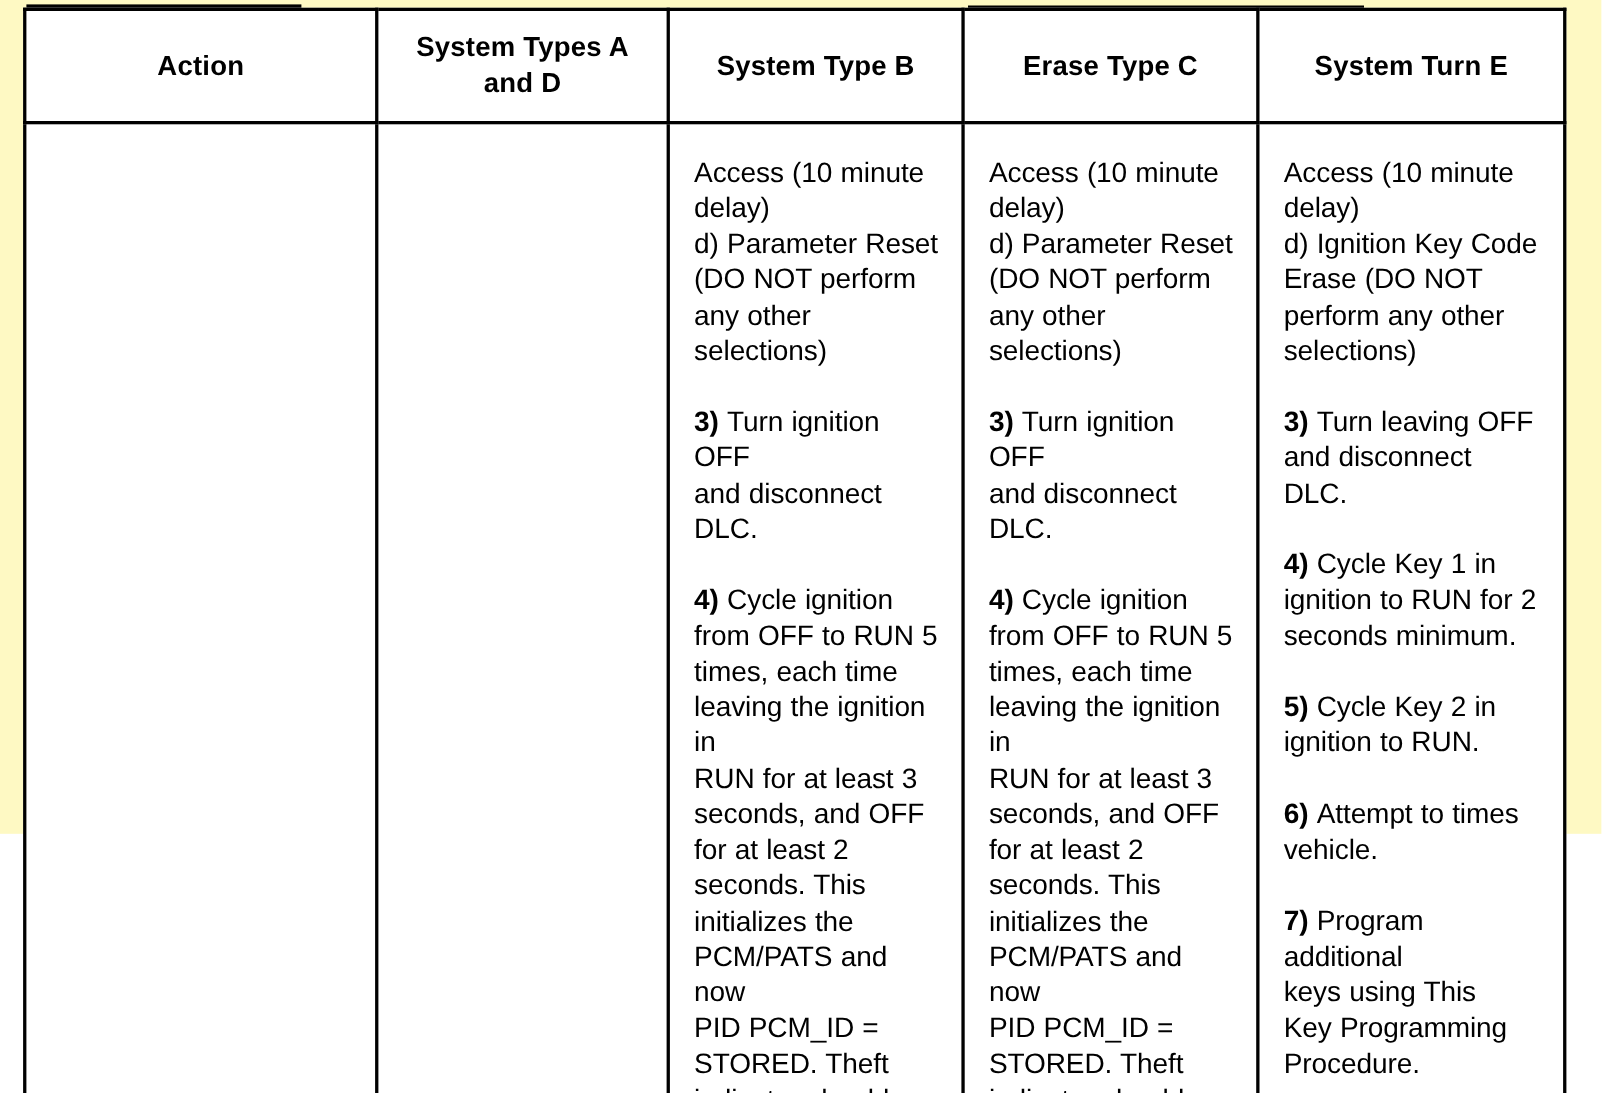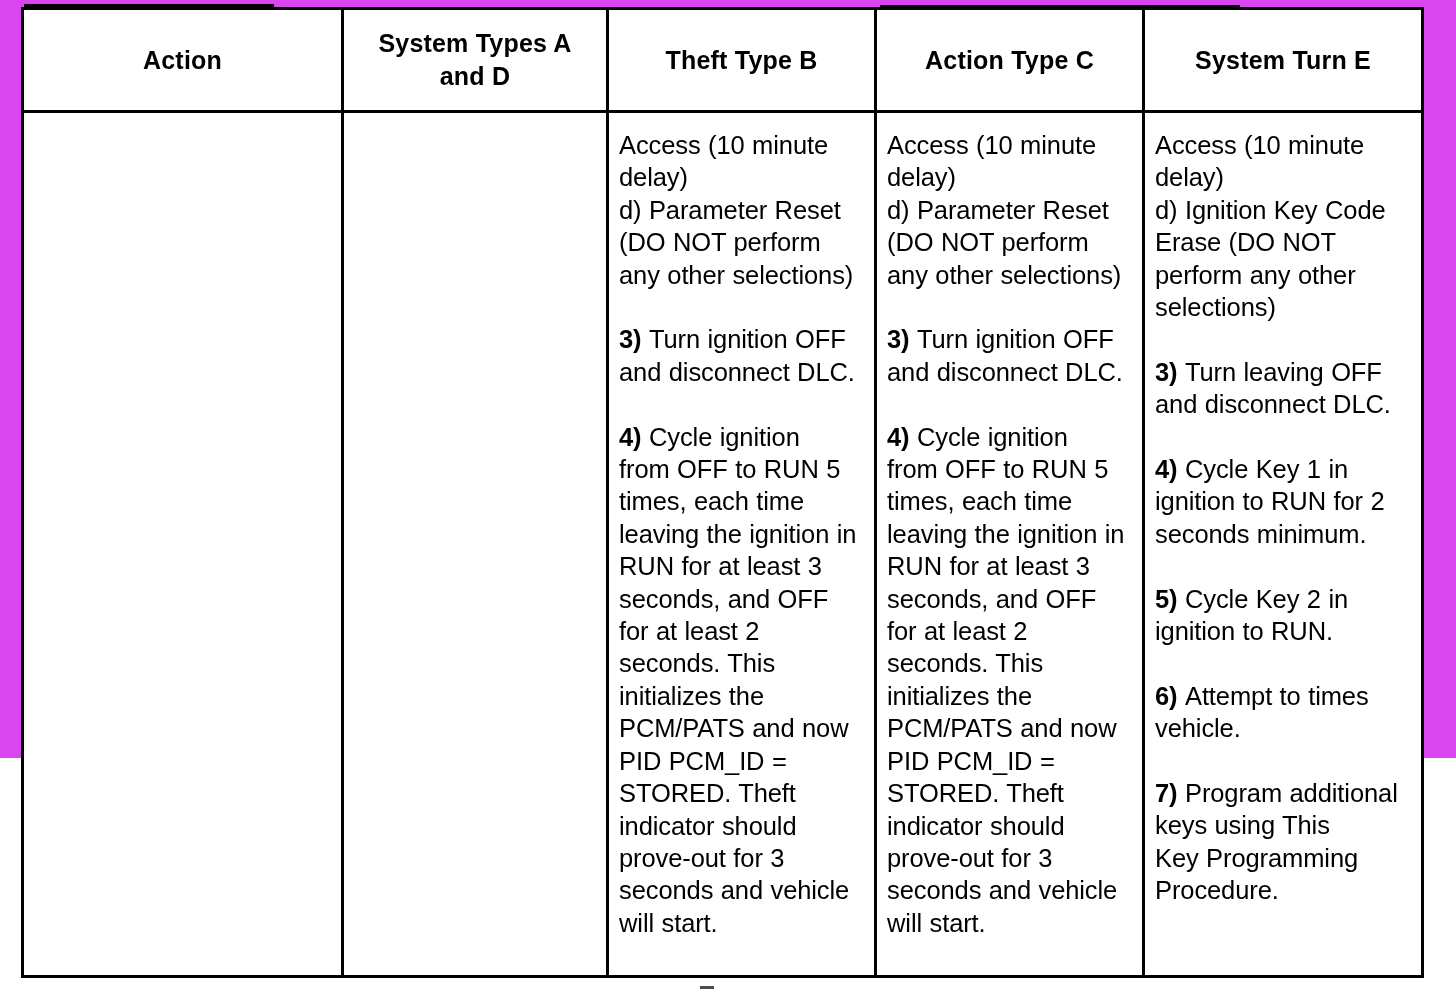--- a/index.html
+++ b/index.html
@@ -16,21 +16,21 @@
     overflow: hidden;
     position: relative;
   }
 
   #page {
     position: absolute;
     left: 0;
     top: 0;
     width: 1456px;
     height: 758px;
-    background: #d946ef;
+    background: #fef9c3;
   }
 
   
   .scan-edge-top {
     position: absolute;
     left: 24px;
     top: 4px;
     width: 250px;
     height: 4px;
     background: #000000;
@@ -116,21 +116,21 @@
   .cell-body {
     font-size: 25.5px;
     line-height: 32.4px;
     padding: 16px 7px 6px 10px;
     letter-spacing: -0.1px;
     word-spacing: .5px;
   }
   .cell-empty { padding: 0; }
 
   .blk {
-    margin: 0;
+    margin: 12px;
     white-space: pre-line;
   }
   .blk + .blk { margin-top: 32.4px; }
 
   .stepnum { font-weight: bold; }
 </style>
 </head>
 <body>
 
 <div id="page">
@@ -152,24 +152,24 @@
     <thead>
       <tr class="header-row">
         <th>
           <span class="hdr-label">Action</span>
         </th>
         <th>
           <span class="hdr-label">System Types A</span>
           <span class="hdr-label">and D</span>
         </th>
         <th>
-          <span class="hdr-label">Theft Type B</span>
-        </th>
-        <th>
-          <span class="hdr-label">Action Type C</span>
+          <span class="hdr-label">System Type B</span>
+        </th>
+        <th>
+          <span class="hdr-label">Erase Type C</span>
         </th>
         <th>
           <span class="hdr-label">System Turn E</span>
         </th>
       </tr>
     </thead>
     <tbody>
       <tr class="body-row">
         <td>
           <div class="cell-body cell-empty"></div>

